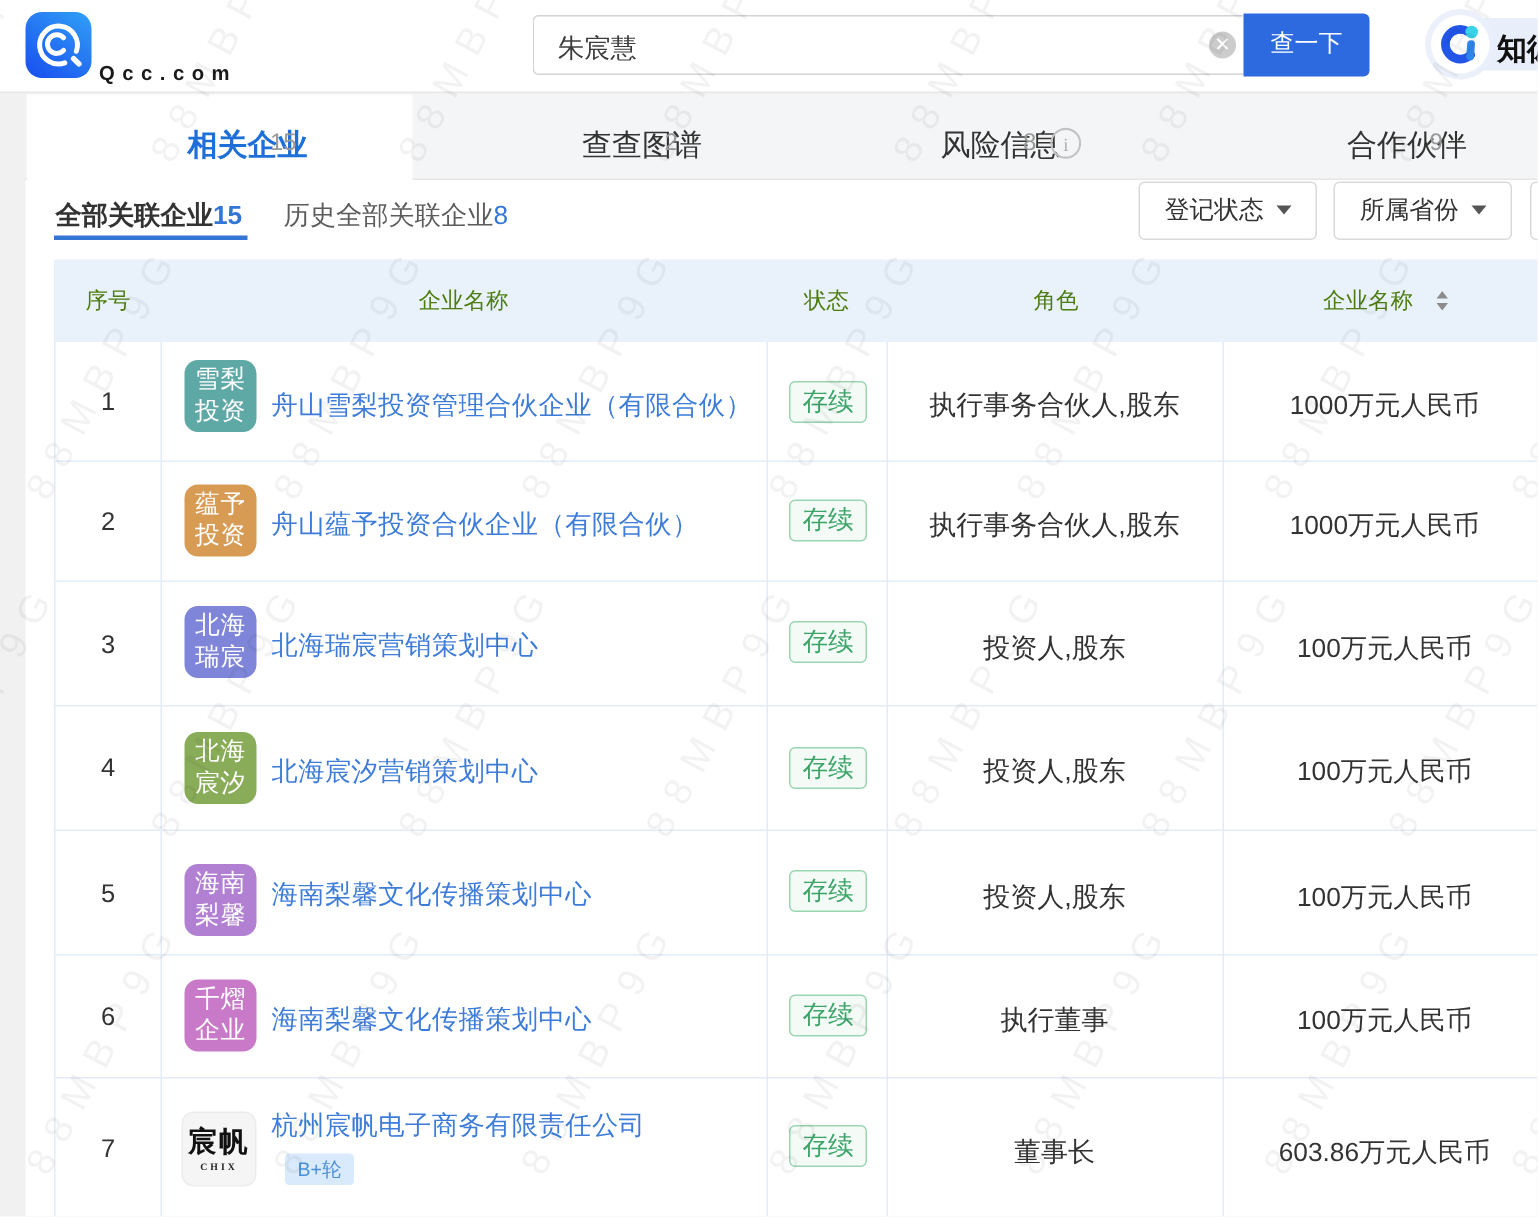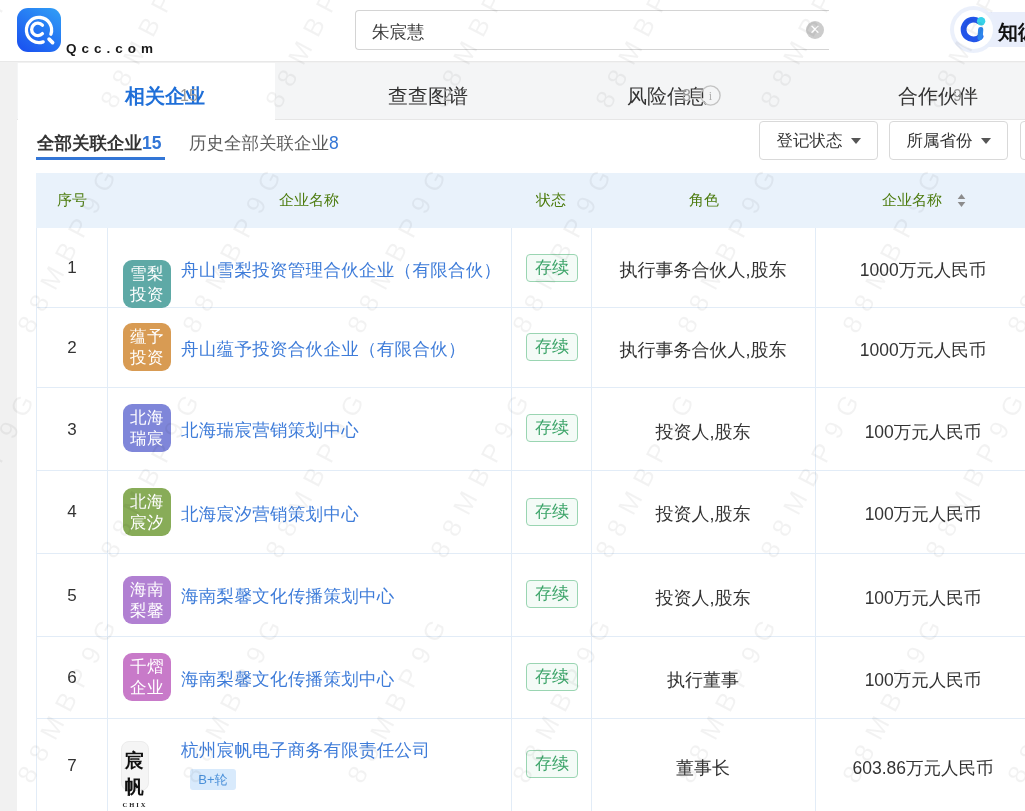--- a/index.html
+++ b/index.html
@@ -124,20 +124,21 @@
     <path d="M 26.2 33.9 A 12.6 12.6 0 1 1 33.9 26.2" stroke-width="3.3"></path>
     <path d="M 32.1 31.1 L 35.6 34.6" stroke-width="3.7"></path>
     <path d="M 25.4 25.6 A 6.2 6.2 0 1 1 25.4 17.2" stroke-width="3.3"></path>
   </g>
 </svg>
 </div>
 <div id="wm2">Qcc.com</div>
 <div id="searchbox"></div>
 <div id="searchtxt">朱宸慧</div>
 <div id="clearbtn">✕</div>
+<div id="gobtn">查一下</div>
 <div id="cipill"></div>
 <div id="cicircle">
 <svg width="39" height="39" viewBox="0 0 39 39">
   <path d="M 26.5 26.5 A 9.9 9.9 0 1 1 24.4 10.9" fill="none" stroke="#2355e9" stroke-width="5.8" stroke-linecap="round"></path>
   <circle cx="27.1" cy="11.3" r="4.2" fill="#38d2e9"></circle>
   <path d="M 26.7 19.5 L 26.1 27.6" stroke="#2e86ec" stroke-width="5.2" stroke-linecap="round"></path>
 </svg>
 </div>
 <div id="citext">知彼</div>
 </div>
@@ -180,21 +181,21 @@
 <div class="vline" style="left:815px;"></div>
 <div class="hline" style="top:307px;"></div>
 <div class="hline" style="top:387px;"></div>
 <div class="hline" style="top:470px;"></div>
 <div class="hline" style="top:553px;"></div>
 <div class="hline" style="top:636px;"></div>
 <div class="hline" style="top:718px;"></div>
 
 <div id="rows">
 <div class="rownum" style="top:258px;">1</div>
-<div class="clogo" style="top:260px; background:#5ea9a6;">雪梨<br>投资</div>
+<div class="clogo" style="top:240px; background:#5ea9a6;">雪梨<br>投资</div>
 <div class="cname" style="top:258px;">舟山雪梨投资管理合伙企业（有限合伙）</div>
 <div class="badge" style="top:254px;">存续</div>
 <div class="role" style="top:258px;">执行事务合伙人,股东</div>
 <div class="cap" style="top:258px;">1000万元人民币</div>
 <div class="rownum" style="top:338px;">2</div>
 <div class="clogo" style="top:323px; background:#d89b53;">蕴予<br>投资</div>
 <div class="cname" style="top:337px;">舟山蕴予投资合伙企业（有限合伙）</div>
 <div class="badge" style="top:333px;">存续</div>
 <div class="role" style="top:338px;">执行事务合伙人,股东</div>
 <div class="cap" style="top:338px;">1000万元人民币</div>
@@ -216,21 +217,21 @@
 <div class="badge" style="top:580px;">存续</div>
 <div class="role" style="top:586px;">投资人,股东</div>
 <div class="cap" style="top:586px;">100万元人民币</div>
 <div class="rownum" style="top:668px;">6</div>
 <div class="clogo" style="top:653px; background:#c87ac9;">千熠<br>企业</div>
 <div class="cname" style="top:667px;">海南梨馨文化传播策划中心</div>
 <div class="badge" style="top:663px;">存续</div>
 <div class="role" style="top:668px;">执行董事</div>
 <div class="cap" style="top:668px;">100万元人民币</div>
 <div class="rownum" style="top:756px;">7</div>
-<div style="position:absolute; left:121px; top:741px; width:28px; height:50px; border-radius:8px; background:#f5f5f5; border:1px solid #ececec; z-index:3; text-align:center;">
+<div style="position:absolute; left:121px; top:741px; width:50px; height:50px; border-radius:8px; background:#f5f5f5; border:1px solid #ececec; z-index:3; text-align:center;">
 <div style="font-size:19px; font-weight:900; color:#111; font-family:'Liberation Serif',serif; margin-top:6px; letter-spacing:1.5px;">宸帆</div>
 <div style="font-size:6.5px; font-weight:700; color:#222; letter-spacing:2px; margin-top:1px; font-family:'Liberation Serif',serif;">CHIX</div>
 </div>
 <div class="cname" style="top:738px;">杭州宸帆电子商务有限责任公司</div>
 <div style="position:absolute; left:190px; top:769px; width:46px; height:21px; background:#d8eafc; border-radius:3px; color:#4a90d9; font-size:13px; text-align:center; line-height:21px; z-index:3;">B+轮</div>
 <div class="badge" style="top:750px;">存续</div>
 <div class="role" style="top:756px;">董事长</div>
 <div class="cap" style="top:756px;">603.86万元人民币</div>
 </div>
 

